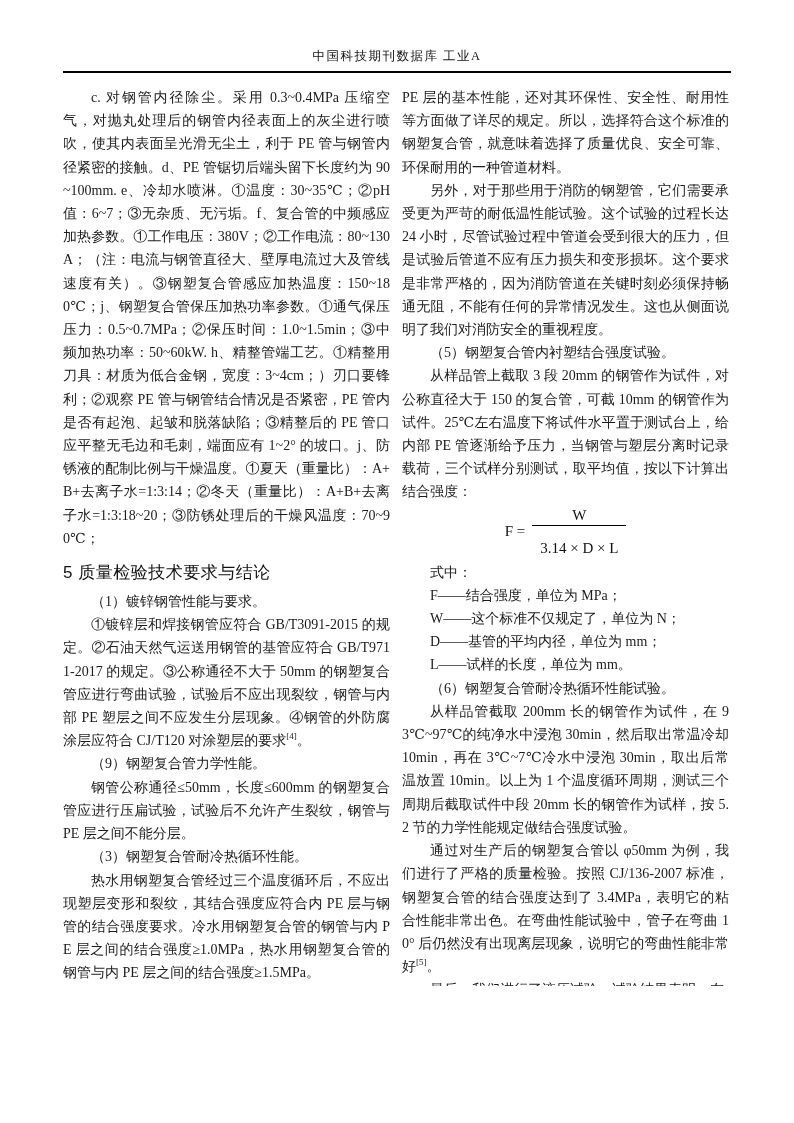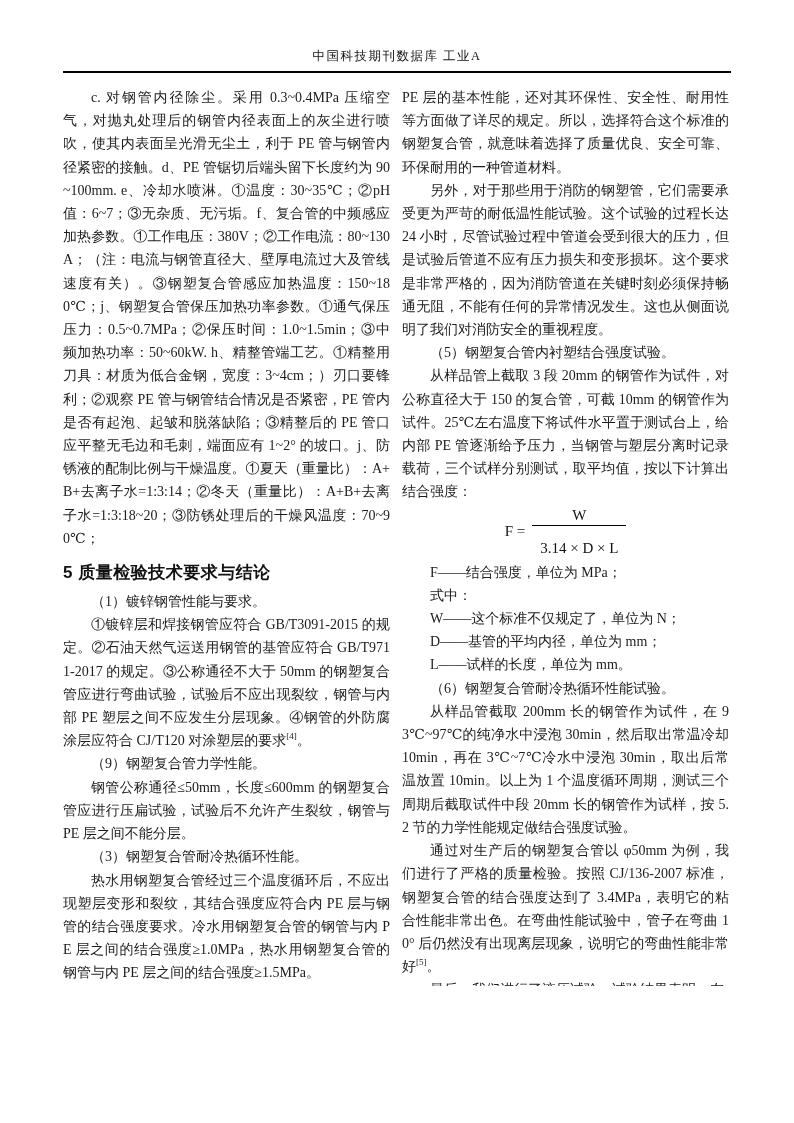--- a/index.html
+++ b/index.html
@@ -41,21 +41,21 @@
     text-align:justify;
     text-indent:2em;
     word-break:break-all;
   }
   .col p.noindent { text-indent:0; }
   .col p.defline { text-align:left; }
   sup.cite { font-size:9px; line-height:0; }
   h2.section-heading {
     margin:11px 0 6px 0;
     font-family:"Liberation Sans","DejaVu Sans",sans-serif;
-    font-weight:bold;
+    font-weight:normal;
     font-size:17px;
     color:#111;
     letter-spacing:0.5px;
   }
   .formula-block {
     display:flex;
     justify-content:center;
     align-items:center;
     margin:3px 0 4px 0;
     font-size:15px;
@@ -102,22 +102,22 @@
       <p>另外，对于那些用于消防的钢塑管，它们需要承受更为严苛的耐低温性能试验。这个试验的过程长达 24 小时，尽管试验过程中管道会受到很大的压力，但是试验后管道不应有压力损失和变形损坏。这个要求是非常严格的，因为消防管道在关键时刻必须保持畅通无阻，不能有任何的异常情况发生。这也从侧面说明了我们对消防安全的重视程度。</p>
       <p>（5）钢塑复合管内衬塑结合强度试验。</p>
       <p>从样品管上截取 3 段 20mm 的钢管作为试件，对公称直径大于 150 的复合管，可截 10mm 的钢管作为试件。25℃左右温度下将试件水平置于测试台上，给内部 PE 管逐渐给予压力，当钢管与塑层分离时记录载荷，三个试样分别测试，取平均值，按以下计算出结合强度：</p>
       <div class="formula-block">
         <span class="formula-lhs">F =</span>
         <span class="frac">
           <span class="num">W</span>
           <span class="den">3.14 × D × L</span>
         </span>
       </div>
+      <p class="defline">式中：</p>
       <p class="defline">F——结合强度，单位为 MPa；</p>
-      <p class="defline">式中：</p>
       <p class="defline">W——这个标准不仅规定了，单位为 N；</p>
       <p class="defline">D——基管的平均内径，单位为 mm；</p>
       <p class="defline">L——试样的长度，单位为 mm。</p>
       <p>（6）钢塑复合管耐冷热循环性能试验。</p>
       <p>从样品管截取 200mm 长的钢管作为试件，在 93℃~97℃的纯净水中浸泡 30min，然后取出常温冷却 10min，再在 3℃~7℃冷水中浸泡 30min，取出后常温放置 10min。以上为 1 个温度循环周期，测试三个周期后截取试件中段 20mm 长的钢管作为试样，按 5.2 节的力学性能规定做结合强度试验。</p>
       <p><span>通过对生产后的钢塑复合管以 φ50mm 为例，我们进行了严格的质量检验。按照 CJ/136-2007 标准，钢塑复合管的结合强度达到了 3.4MPa，表明它的粘合性能非常出色。在弯曲性能试验中，管子在弯曲 10° 后仍然没有出现离层现象，说明它的弯曲性能非常好</span><sup class="cite">[5]</sup><span>。</span></p>
       <p>最后，我们进行了液压试验。试验结果表明，在</p>
     </div>
 
   </div>

